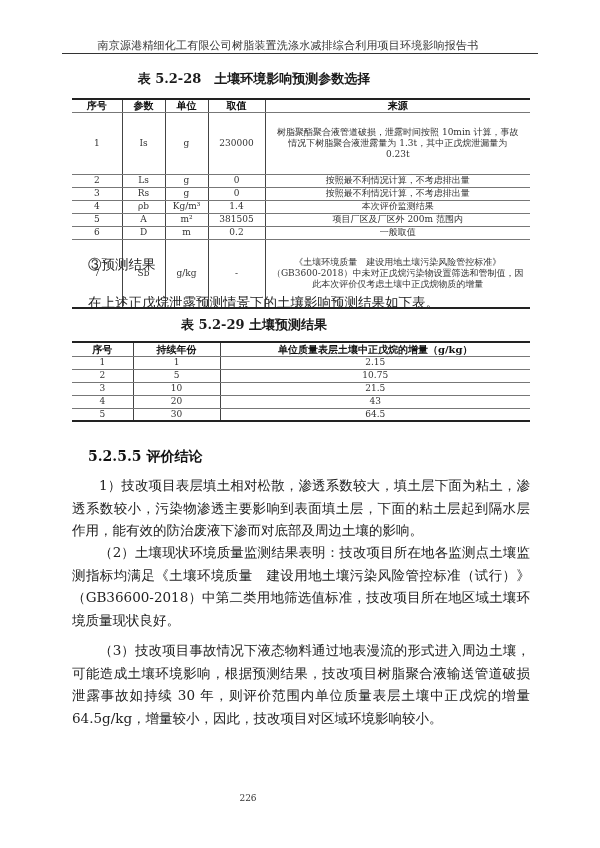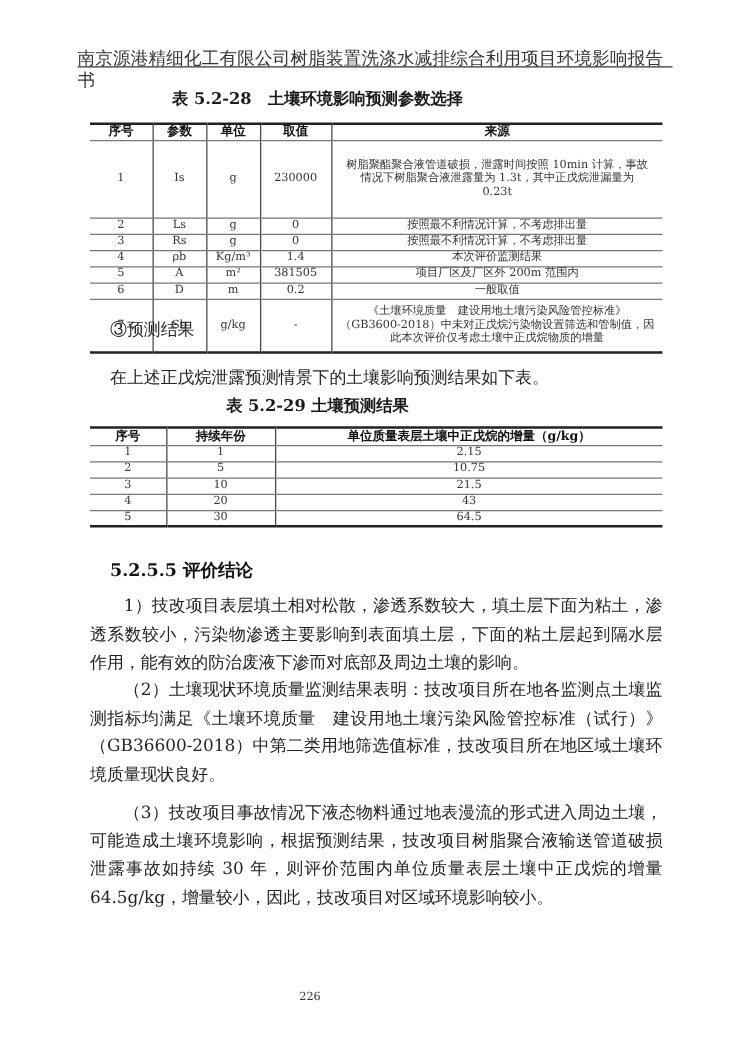--- a/index.html
+++ b/index.html
@@ -1,19 +1,19 @@
 <!DOCTYPE html>
 <html><head>
 <meta charset="utf-8">
 <style>
   html, body { margin: 0; padding: 0; background: #ffffff; }
   body { width: 600px; height: 848px; position: relative; overflow: hidden;
          font-family: "DejaVu Serif", "Liberation Serif", serif; color: #222; }
-  .header { position: absolute; left: 62px; top: 38px; width: 476px; text-align: left;
-            font-size: 14px; color: #333; letter-spacing: 0.2px; }
+  .header { position: absolute; left: 50px; top: 38px; width: 476px; text-align: center;
+            font-size: 11px; color: #333; letter-spacing: 0.2px; }
   .header-rule { position: absolute; left: 62px; top: 53px; width: 476px; height: 0;
                  border-top: 1.5px solid #333; }
   .caption { position: absolute; left: 0; width: 508px; text-align: center; font-weight: bold;
              font-size: 13px; color: #1a1a1a; }
   table { position: absolute; border-collapse: collapse; font-size: 9px; color: #333; }
   table td, table th { border-left: 1px solid #444; border-right: 1px solid #444;
                        border-top: 1px solid #777; border-bottom: 1px solid #777;
                        text-align: center; padding: 0 2px; line-height: 11px; }
   table tr td:first-child, table tr th:first-child { border-left: none; }
   table tr td:last-child, table tr th:last-child { border-right: none; }
@@ -95,21 +95,21 @@
       <td>D</td>
       <td>m</td>
       <td>0.2</td>
       <td>一般取值</td>
     </tr>
     <tr style="height:40px">
       <td>7</td>
       <td>Sb</td>
       <td>g/kg</td>
       <td>-</td>
-      <td style="padding:4px 6px;">《土壤环境质量　建设用地土壤污染风险管控标准》（GB3600-2018）中未对正戊烷污染物设置筛选和管制值，因此本次评价仅考虑土壤中正戊烷物质的增量</td>
+      <td style="padding:17px 6px;">《土壤环境质量　建设用地土壤污染风险管控标准》（GB3600-2018）中未对正戊烷污染物设置筛选和管制值，因此本次评价仅考虑土壤中正戊烷物质的增量</td>
     </tr>
   </tbody>
 </table>
 
 <div class="para" style="top:253px; left:88px;">③预测结果</div>
 <div class="para" style="top:291px; left:88px;">在上述正戊烷泄露预测情景下的土壤影响预测结果如下表。</div>
 
 <div class="caption" style="top:316px;">表 5.2-29 土壤预测结果</div>
 
 <table id="t2">

